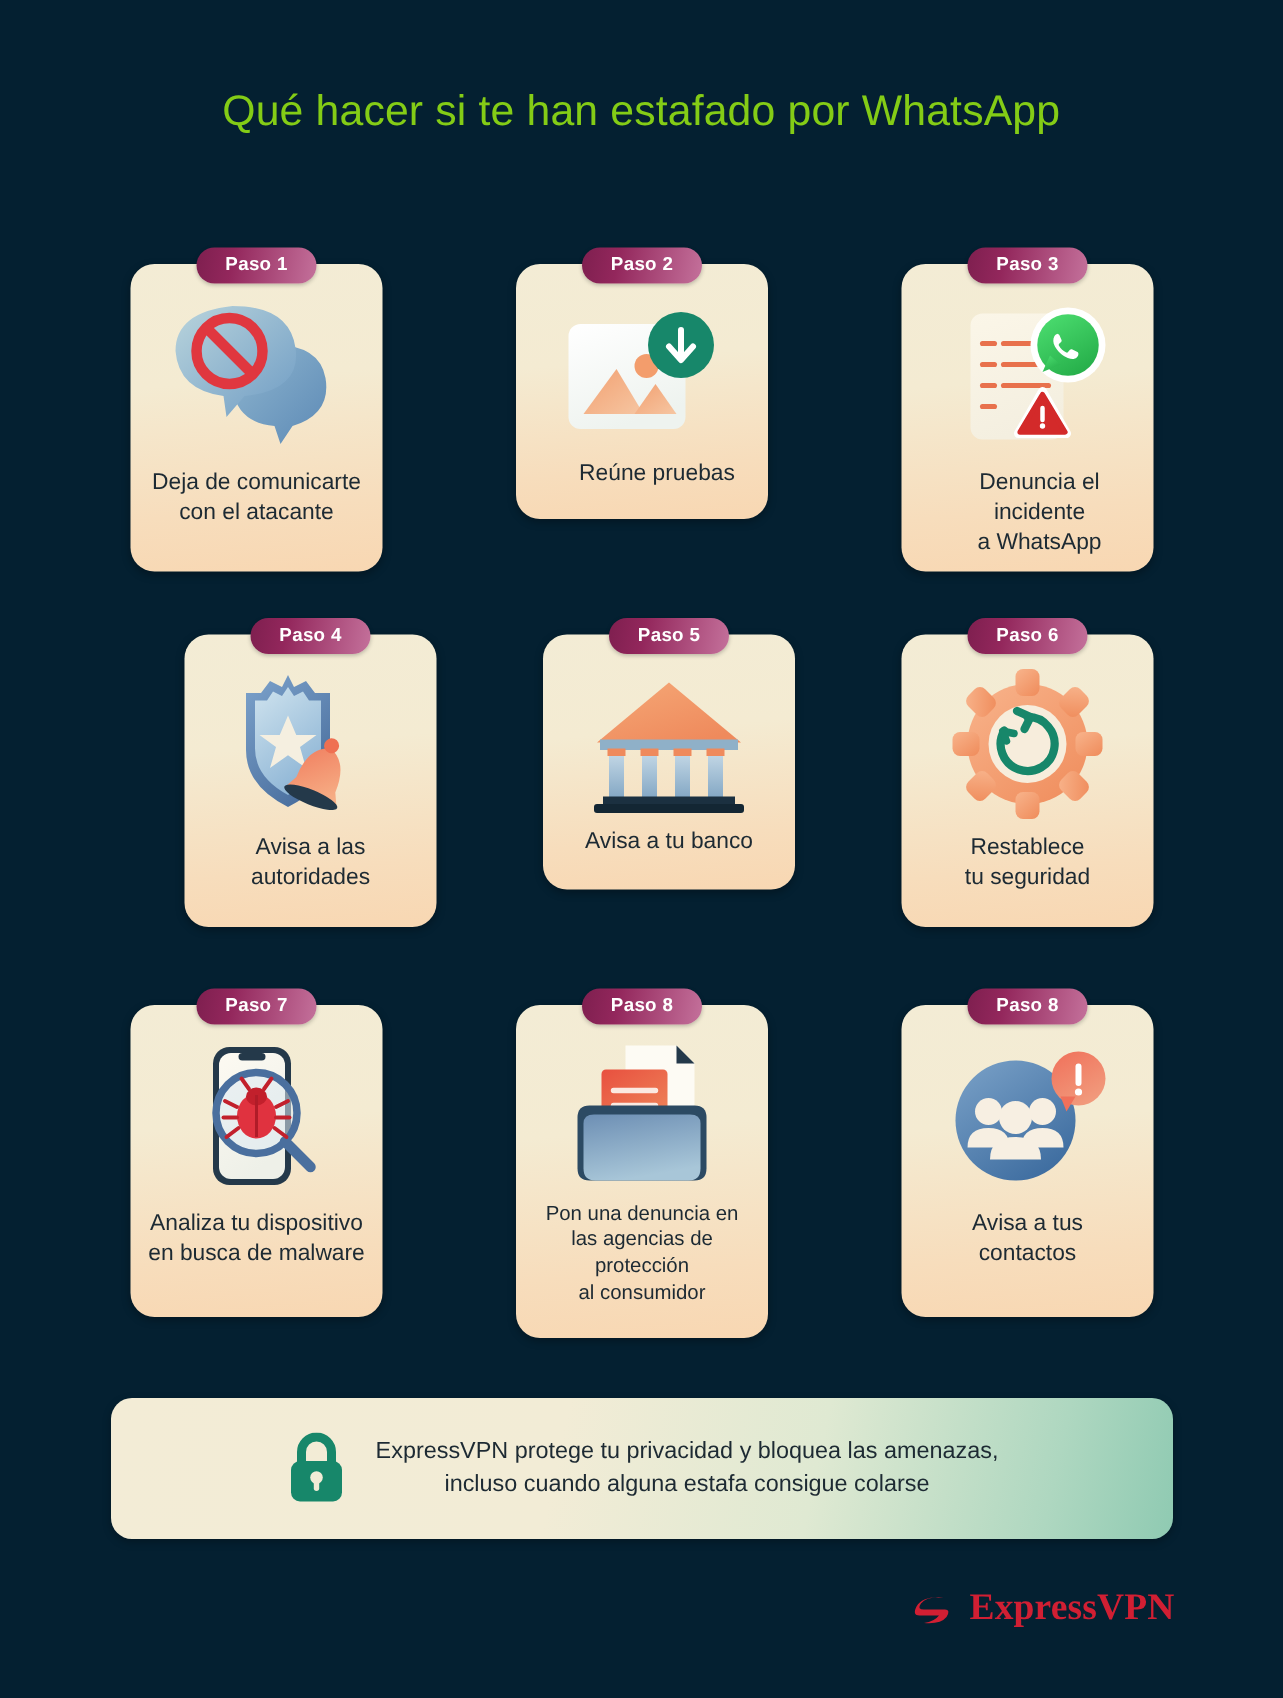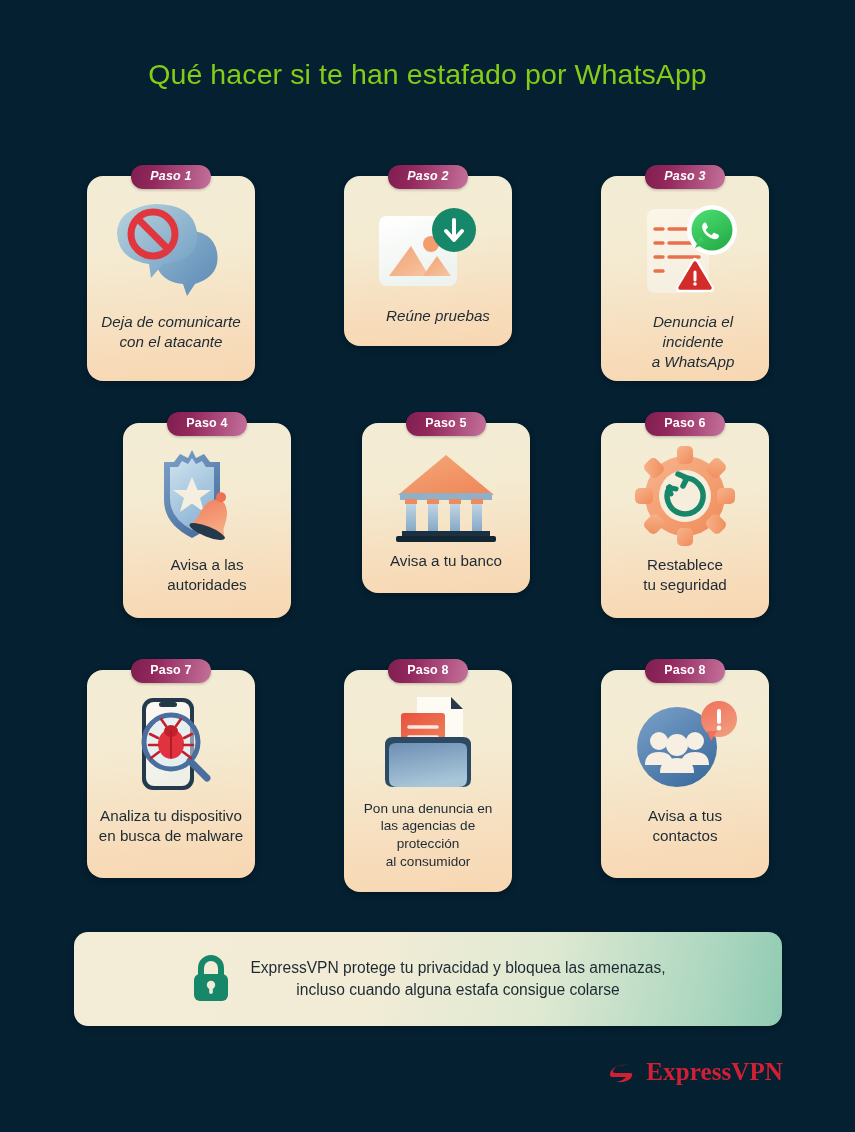--- a/index.html
+++ b/index.html
@@ -39,21 +39,21 @@
     position: absolute;
     top: 165px;
     left: 74px;
     width: 708px;
   }
   .row {
     display: flex;
     justify-content: space-between;
     align-items: flex-start;
   }
-  .row-1 { height: 247px; font-style: italic; }
+  .row-1 { height: 247px; }
   .row-2 { height: 247px; padding-left: 36px; }
   .row-3 { height: 250px; }
 
   .card-wrap {
     width: 194px;
     position: relative;
     display: flex;
     flex-direction: column;
     align-items: center;
   }

